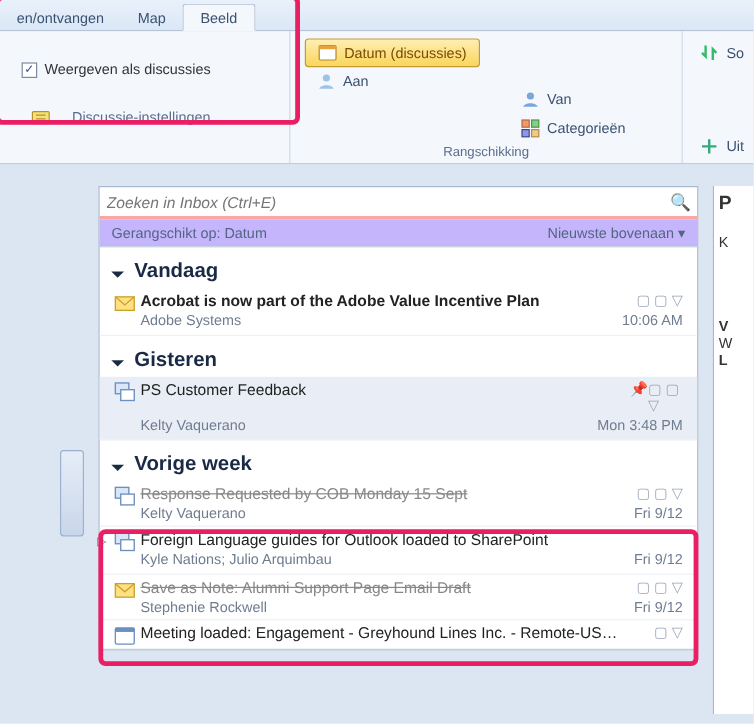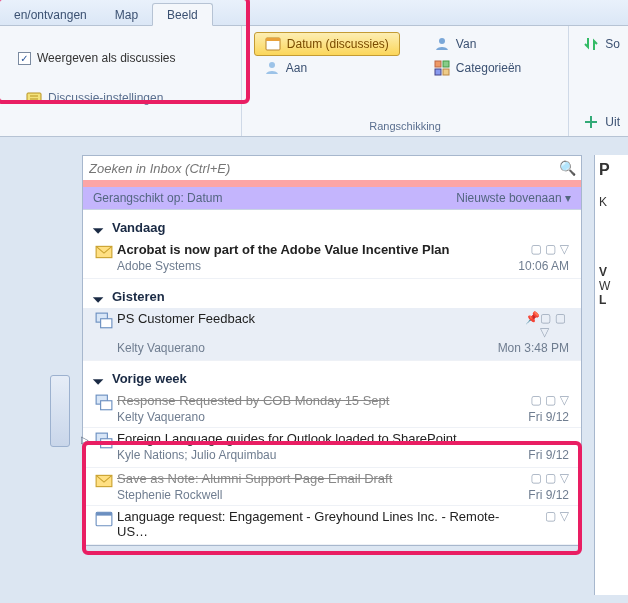--- a/index.html
+++ b/index.html
@@ -47,21 +47,21 @@
     padding: 6px 8px 2px;
   }
   .group-label {
     text-align: center;
     font-size: 11px;
     color: #5a6f8f;
     padding: 2px 0;
   }
   .discussies-body { flex: 1; display:flex; flex-direction:column; gap:6px; }
   .check-row { display:flex; align-items:center; gap:6px; padding:6px 10px; height:52px;}
-  .inst-row { display:flex; align-items:center; gap:6px; color:#5a6f8f; padding-left:18px;}
+  .inst-row { display:flex; align-items:center; gap:18px; color:#5a6f8f; padding-left:18px;}
   .rang-body { flex:1; display:flex; flex-direction:column; }
   .rang-top { display:flex; }
   .rbtns { display:flex; flex-direction:column; gap:0; margin-left:4px;}
   .rbtn {
     display:flex; align-items:center; gap:6px;
     padding:2px 10px; color:#3b5172; height:24px;
   }
   .rbtn.sorter {
     background: linear-gradient(#fdeeb3,#fbd65a);
     border:1px solid #c39b34;
@@ -95,40 +95,40 @@
     background:linear-gradient(#e6edf7,#c9d6ea);
     border:1px solid #9cb1cf; border-radius:3px;
   }
   .listpane {
     width: 500px;
     background:#fff;
     border:1px solid #a7b7cd;
   }
   .searchbar {
     display:flex; align-items:center;
-    border-bottom:7px solid #fca5a5;
+    border-bottom:3px solid #fca5a5;
     padding:4px 6px;
   }
   .searchbar input {
     flex:1; border:none; outline:none; font-style:italic; color:#777; font-size:13px;
     background:transparent;
   }
   .searchbar .mag { width:16px; color:#3366aa; font-size:14px; }
   .sorthdr {
     display:flex; justify-content:space-between;
     font-size:12px; color:#536680;
     padding:4px 10px;
     background:#c4b5fd;
     border-bottom:1px solid #c9d4e3;
   }
   .sorthdr span:last-child::after{ content:" \25BE"; }
   .section {
     display:flex; align-items:center; gap:6px;
     padding:10px 12px 4px;
-    font-weight:bold; font-size:13px; color:#1a2a44;
+    font-weight:bold; font-size:17px; color:#1a2a44;
   }
   .section::before{
     content:"\25E2";
     transform: rotate(45deg);
     font-size:9px; color:#1a2a44; margin-right:4px;
   }
   .msg {
     padding:3px 12px 5px 34px;
     border-bottom:1px solid #eef1f6;
     position:relative;
@@ -196,21 +196,21 @@
           <div class="rbtn">
             <span class="ico">
                 <svg viewBox="0 0 16 16">
                   <circle cx="8" cy="5" r="3" fill="#9cc3e8"></circle>
                   <path d="M2 14c1-4 11-4 12 0" fill="#9cc3e8"></path>
                 </svg>
               </span>
             <span>Aan</span>
           </div>
         </div>
-        <div class="rbtns" style="margin-left:24px;">
+        <div class="rbtns" style="margin-left:24px;margin-top:39px;">
           <div class="rbtn">
             <span class="ico">
                 <svg viewBox="0 0 16 16">
                   <circle cx="8" cy="5" r="3" fill="#7aa7d8"></circle>
                   <path d="M2 14c1-4 11-4 12 0" fill="#7aa7d8"></path>
                 </svg>
               </span>
             <span>Van</span>
           </div>
           <div class="rbtn">
@@ -345,21 +345,21 @@
         <span>Fri 9/12</span>
       </div>
     </div>
 
     <div class="msg">
       <span class="ico-slot"><svg viewBox="0 0 16 16">
             <rect x="1" y="2" width="14" height="12" rx="1" fill="#fff" stroke="#6b8fc0"></rect>
             <rect x="1" y="2" width="14" height="3" fill="#6b8fc0"></rect>
           </svg></span>
       <div class="line1">
-        <span class="title">Language request: Engagement - Greyhound Lines Inc. - Remote-US…</span>
+        <span class="title">Meeting loaded: Engagement - Greyhound Lines Inc. - Remote-US…</span>
         <span class="flags">▢ ▽</span>
       </div>
     </div>
 
   </div>
 
   <div style="position:absolute; right:0; top:18px; width:34px; height:440px; background:#fff; border-left:1px solid #a7b7cd; padding:6px 4px; color:#333;">
     <div style="font-weight:bold;font-size:16px;">P</div>
     <div style="margin-top:16px;">K</div>
     <div style="margin-top:56px;font-weight:bold;">V</div>

